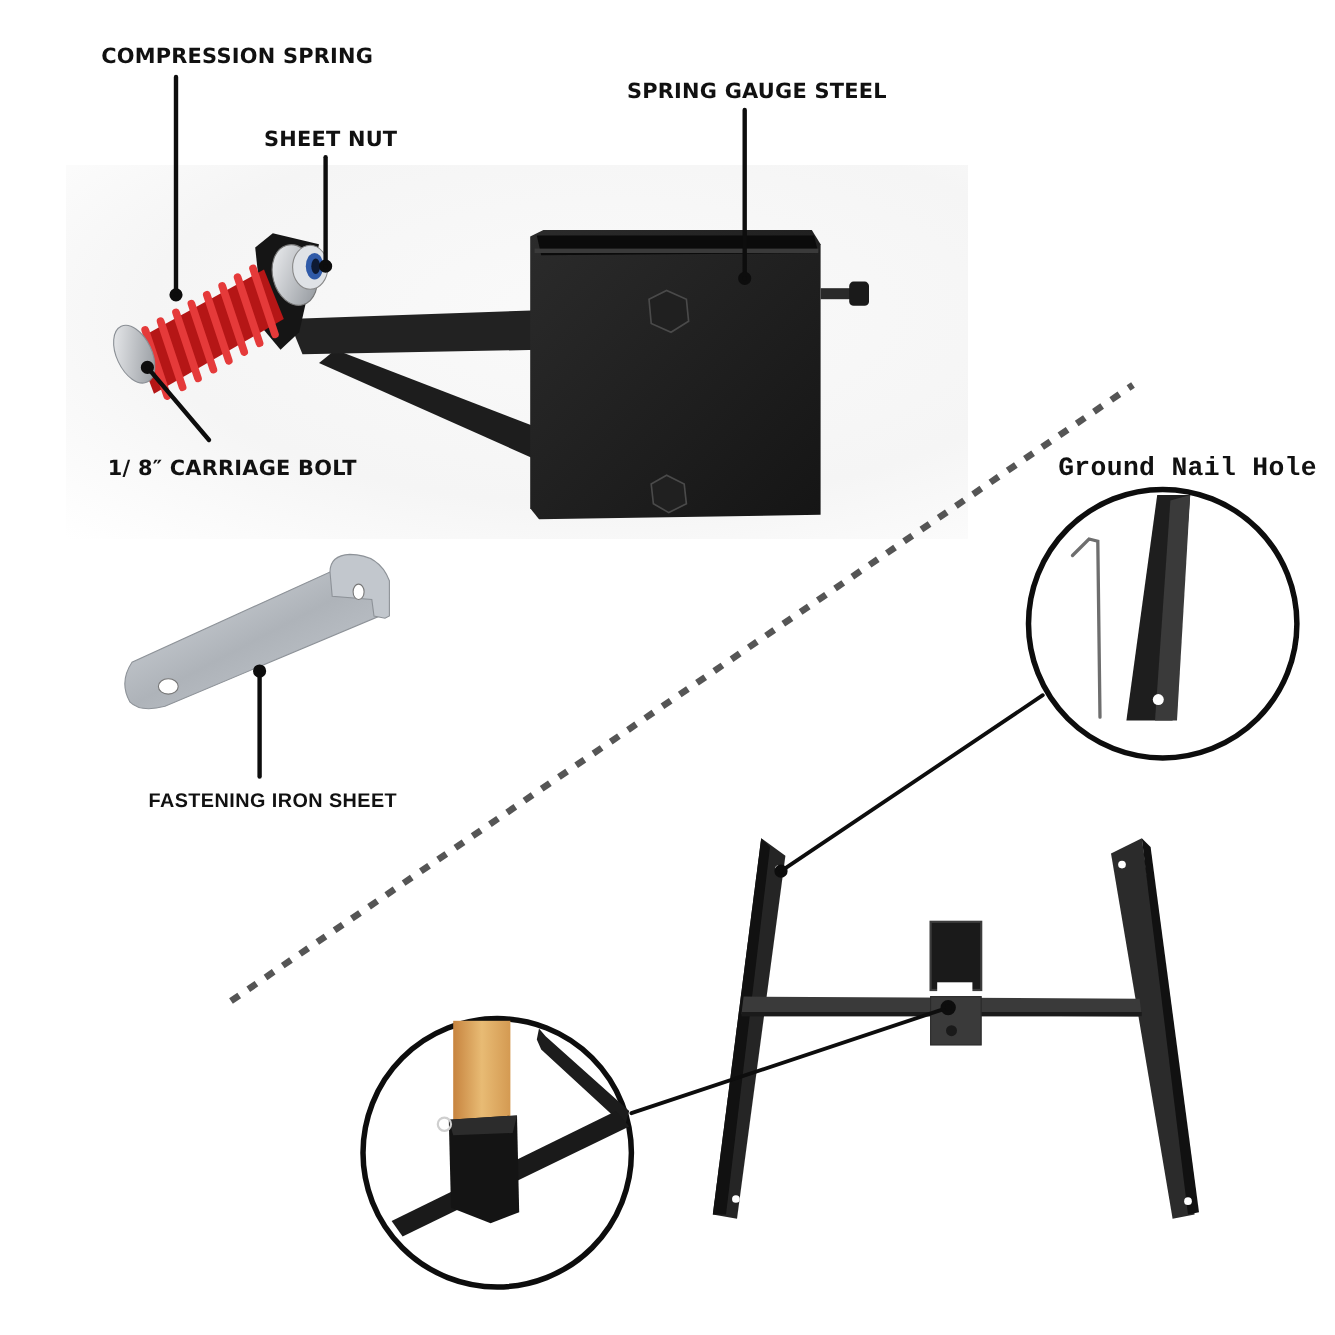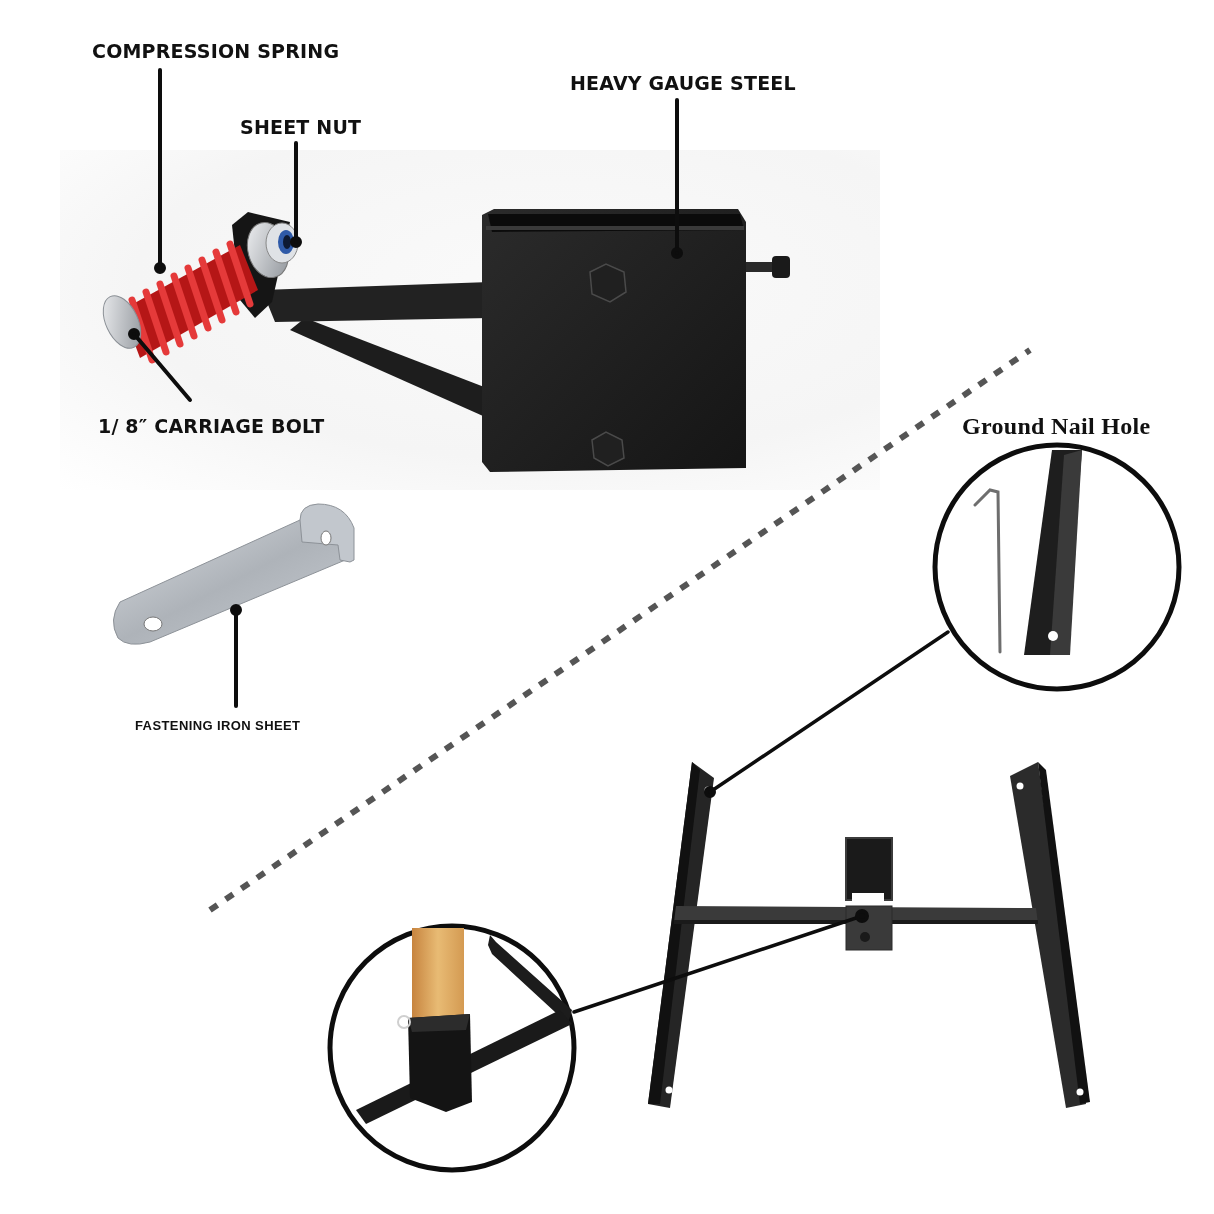--- a/index.html
+++ b/index.html
@@ -3,22 +3,22 @@
   <meta charset="utf-8">
   <style>
     html, body { margin: 0; padding: 0; background: #ffffff; }
     body { width: 1214px; height: 1214px; position: relative; overflow: hidden;
            font-family: "Liberation Sans", "DejaVu Sans", sans-serif; }
     .stage { position: absolute; left: 0; top: 0; width: 1214px; height: 1214px; }
     .stage svg { position: absolute; left: 0; top: 0; }
     .label { position: absolute; font-weight: 700; color: #111111; white-space: nowrap;
              letter-spacing: 0.3px; }
     .label.caps { font-size: 19px; font-family: "DejaVu Sans", sans-serif; font-weight: bold; letter-spacing: 0.2px; }
-    .label.sheet { font-size: 13px; font-family: "Liberation Sans", sans-serif; letter-spacing: 0.4px; }
-    .label.nail { font-size: 24px; font-family: Liberation Serif, serif; }
+    .label.sheet { font-size: 18px; font-family: "Liberation Sans", sans-serif; letter-spacing: 0.4px; }
+    .label.nail { font-size: 24px; font-family: Liberation Mono, monospace; }
     .topshade { position: absolute; left: 60px; top: 150px; width: 820px; height: 340px;
                 background: radial-gradient(ellipse at 60% 40%, #fafafa 0%, #f5f5f5 60%, rgba(255,255,255,0) 100%); }
   </style>
 </head>
 <body>
 
 <div class="stage">
   <div class="topshade"></div>
 
   <svg width="1214" height="1214" viewBox="0 0 1214 1214">
@@ -156,17 +156,17 @@
       <circle cx="236" cy="610" r="4" fill="#0d0d0d"></circle>
       <line x1="948" y1="632" x2="710" y2="792" stroke-width="3.5"></line>
       <circle cx="710" cy="792" r="4" fill="#0d0d0d"></circle>
       <line x1="574" y1="1012" x2="862" y2="916" stroke-width="3.5"></line>
       <circle cx="862" cy="916" r="5" fill="#0d0d0d"></circle>
     </g>
   </svg>
 
   <div class="label caps" style="left:92px; top:40px;">COMPRESSION SPRING</div>
   <div class="label caps" style="left:240px; top:116px;">SHEET NUT</div>
-  <div class="label caps" style="left:570px; top:72px;">HEAVY GAUGE STEEL</div>
+  <div class="label caps" style="left:570px; top:72px;">SPRING GAUGE STEEL</div>
   <div class="label caps" style="left:98px; top:415px;">1/ 8″ CARRIAGE BOLT</div>
   <div class="label sheet" style="left:135px; top:718px;">FASTENING IRON SHEET</div>
   <div class="label nail" style="left:962px; top:413px;">Ground Nail Hole</div>
 </div>
 
 </body></html>

